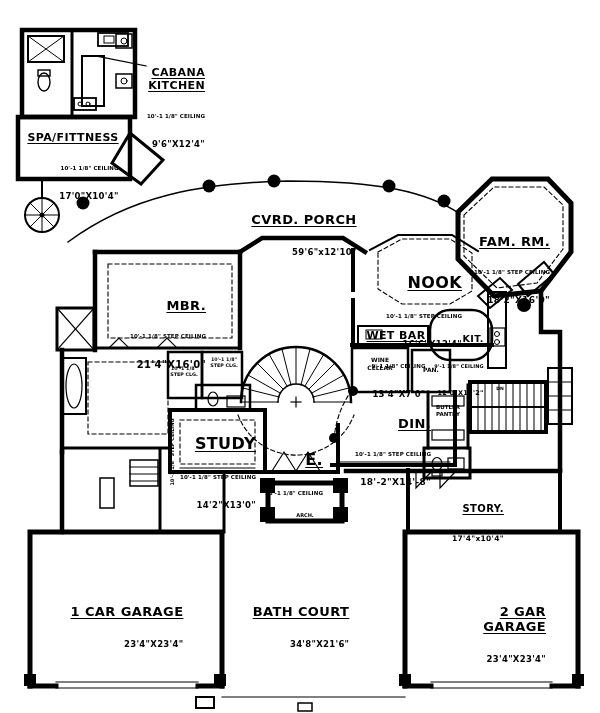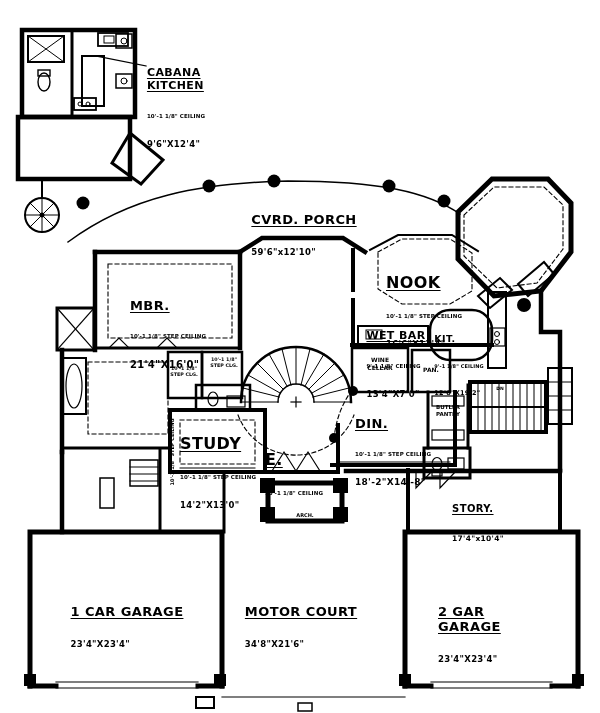--- a/index.html
+++ b/index.html
@@ -3,21 +3,21 @@
 <meta charset="utf-8">
 <style>
   html,body{margin:0;padding:0;background:#fff;}
   .plan{position:relative;width:600px;height:713px;background:#ffffff;
         font-family:"DejaVu Sans",sans-serif;color:#000;overflow:hidden;}
   svg.draw{position:absolute;left:0;top:0;z-index:1;}
   svg.draw line,svg.draw path,svg.draw rect,svg.draw circle,
   svg.draw ellipse,svg.draw polyline,svg.draw polygon{stroke:#000;fill:none;stroke-linecap:square;}
   svg.draw .f{fill:#000;stroke:none;}
   svg.draw .dash{stroke-dasharray:4 3;stroke-width:1.1;}
-  .lbl{position:absolute;transform:translateX(-50%);text-align:left;line-height:1.18;
+  .lbl{position:absolute;transform:translateX(-50%);text-align:right;line-height:1.18;
        white-space:pre-line;z-index:2;}
   .lbl .name{display:block;font-weight:700;text-decoration:underline;
        text-decoration-thickness:1.3px;text-underline-offset:2px;letter-spacing:.4px;}
   .lbl .ceil{display:block;font-weight:700;font-size:5.5px;letter-spacing:.1px;margin-top:1px;}
   .lbl .dims{display:block;font-weight:700;margin-top:1px;letter-spacing:.3px;}
   .note{position:absolute;transform:translateX(-50%);text-align:center;font-weight:700;
         line-height:1.3;white-space:pre-line;z-index:2;}
   .vnote{position:absolute;font-weight:700;transform:translate(-50%,-50%) rotate(-90deg);
         white-space:nowrap;z-index:2;}
   .n13{font-size:13px}.n12{font-size:16px}.n11{font-size:11px}.n10{font-size:10px}.n9{font-size:9.5px}
@@ -258,26 +258,36 @@
   </g>
 </svg>
 
 <div class="lbl" style="left:176px;top:48px">
   <span class="name n11">CABANA
 KITCHEN</span>
   <span class="ceil">10'-1 1/8" CEILING</span>
   <span class="dims d8">9'6"X12'4"</span>
 </div>
 
+<div class="lbl" style="left:73px;top:113px">
+  <span class="name n11">SPA/FITTNESS</span>
+  <span class="ceil">10'-1 1/8" CEILING</span>
+  <span class="dims d8">17'0"X10'4"</span>
+</div>
 
 <div class="lbl" style="left:304px;top:193px">
   <span class="name n13">CVRD. PORCH</span>
   <span class="dims d8">59'6"x12'10"</span>
 </div>
 
+<div class="lbl" style="left:512px;top:215px">
+  <span class="name n13">FAM. RM.</span>
+  <span class="ceil">10'-1 1/8" STEP CEILING</span>
+  <span class="dims d9">18'2"X16'0"</span>
+</div>
 
 <div class="lbl" style="left:424px;top:255px">
   <span class="name n12">NOOK</span>
   <span class="ceil">10'-1 1/8" STEP CEILING</span>
   <span class="dims d8">16'6"X12'4"</span>
 </div>
 
 <div class="lbl" style="left:168px;top:279px">
   <span class="name n13">MBR.</span>
   <span class="ceil">10'-1 1/8" STEP CEILING</span>
@@ -319,21 +329,21 @@
   <span class="name n10">STORY.</span>
   <span class="dims d7">17'4"x10'4"</span>
 </div>
 
 <div class="lbl" style="left:127px;top:585px">
   <span class="name n13">1 CAR GARAGE</span>
   <span class="dims d8">23'4"X23'4"</span>
 </div>
 
 <div class="lbl" style="left:301px;top:585px">
-  <span class="name n13">MOTOR COURT</span>
+  <span class="name n13">BATH COURT</span>
   <span class="dims d8">34'8"X21'6"</span>
 </div>
 
 <div class="lbl" style="left:492px;top:585px">
   <span class="name n13">2 GAR GARAGE</span>
   <span class="dims d8">23'4"X23'4"</span>
 </div>
 
 <div class="note" style="left:380px;top:356px;font-size:6px">WINE
 CELLAR</div>

